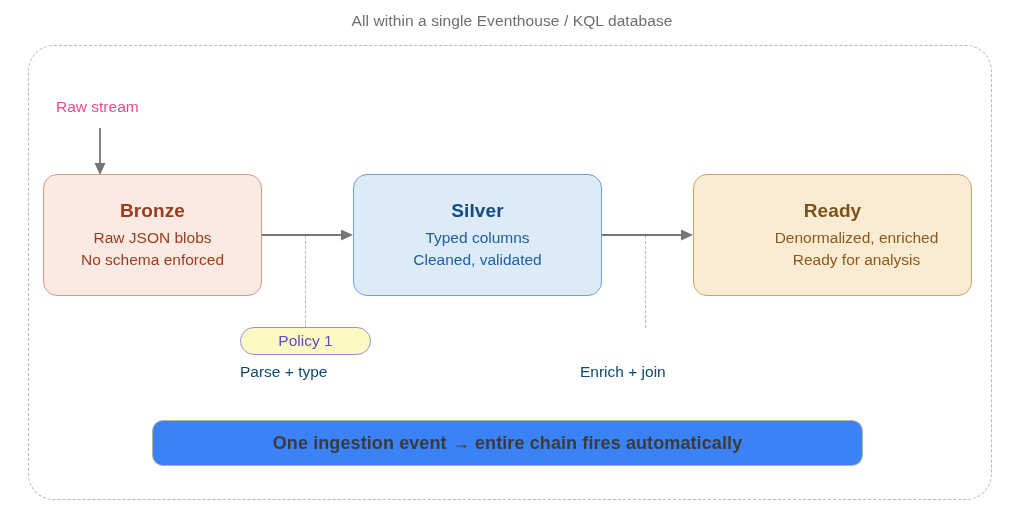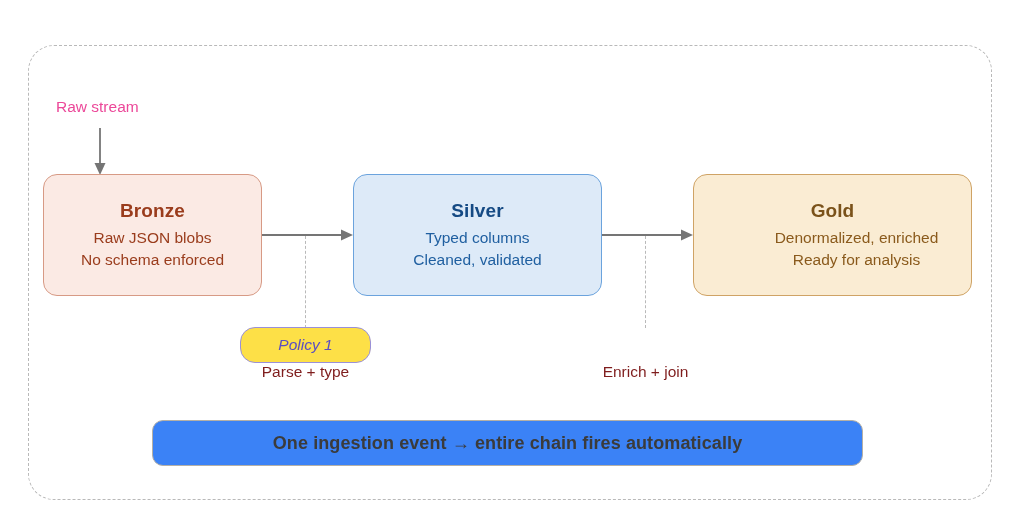--- a/index.html
+++ b/index.html
@@ -125,40 +125,38 @@
     width: 0;
     border-left: 1.5px dashed #b9b9b9;
   }
   #drop-policy-1 { left: 305px; top: 236px; height: 92px; }
   #drop-policy-2 { left: 645px; top: 236px; height: 92px; }
 
   
   .policy-pill {
     position: absolute;
     box-sizing: border-box;
-    height: 36px;
+    height: 28px;
     border: 1.5px solid #9a90d8;
-    background: #fde047;
+    background: #fef9c3;
     border-radius: 15px;
     color: #5b4ec2;
     font-size: 15.5px;
     display: flex;
     align-items: center;
     justify-content: center;
     white-space: nowrap;
-    font-style: italic;
   }
   #pill-policy-1 { left: 240px; top: 327px; width: 131px; }
   #pill-policy-2 { left: 580px; top: 327px; width: 131px; }
 
   .policy-sub {
     position: absolute;
     font-size: 15.5px;
-    color: #7f1d1d;
-    text-align: center;
+    color: #0c4a6e;
     white-space: nowrap;
   }
   #sub-policy-1 { left: 240px; top: 363px; width: 131px; }
   #sub-policy-2 { left: 580px; top: 363px; width: 131px; }
 
   
   .summary {
     position: absolute;
     left: 152px;
     top: 420px;
@@ -176,20 +174,21 @@
     color: #3b3b3b;
     white-space: nowrap;
     letter-spacing: 0.1px;
   }
 </style>
 </head>
 <body>
 
 <div class="stage">
 
+  <div class="caption">All within a single Eventhouse / KQL database</div>
 
   <div class="boundary"></div>
 
   <div class="raw-label">Raw stream</div>
   <div class="raw-arrow">
     <svg width="24" height="48" viewBox="0 0 24 48" xmlns="http://www.w3.org/2000/svg">
       <line x1="12" y1="0" x2="12" y2="38" stroke="#757575" stroke-width="1.8"></line>
       <polygon points="12,47 6.5,35 17.5,35" fill="#757575"></polygon>
     </svg>
   </div>
@@ -200,21 +199,21 @@
     <div class="lline">Cleaned, validated</div>
   </div>
 
   <div class="layer" id="box-bronze">
     <div class="ltitle">Bronze</div>
     <div class="lline">Raw JSON blobs</div>
     <div class="lline">No schema enforced</div>
   </div>
 
   <div class="layer" id="box-gold">
-    <div class="ltitle">Gold</div>
+    <div class="ltitle">Ready</div>
     <div class="lline">Denormalized, enriched</div>
     <div class="lline">Ready for analysis</div>
   </div>
 
   <div class="flow-arrow" id="arrow-bronze-silver">
     <svg width="92" height="16" viewBox="0 0 92 16" xmlns="http://www.w3.org/2000/svg">
       <line x1="0" y1="8" x2="82" y2="8" stroke="#757575" stroke-width="2"></line>
       <polygon points="91,8 79,2.5 79,13.5" fill="#757575"></polygon>
     </svg>
   </div>

